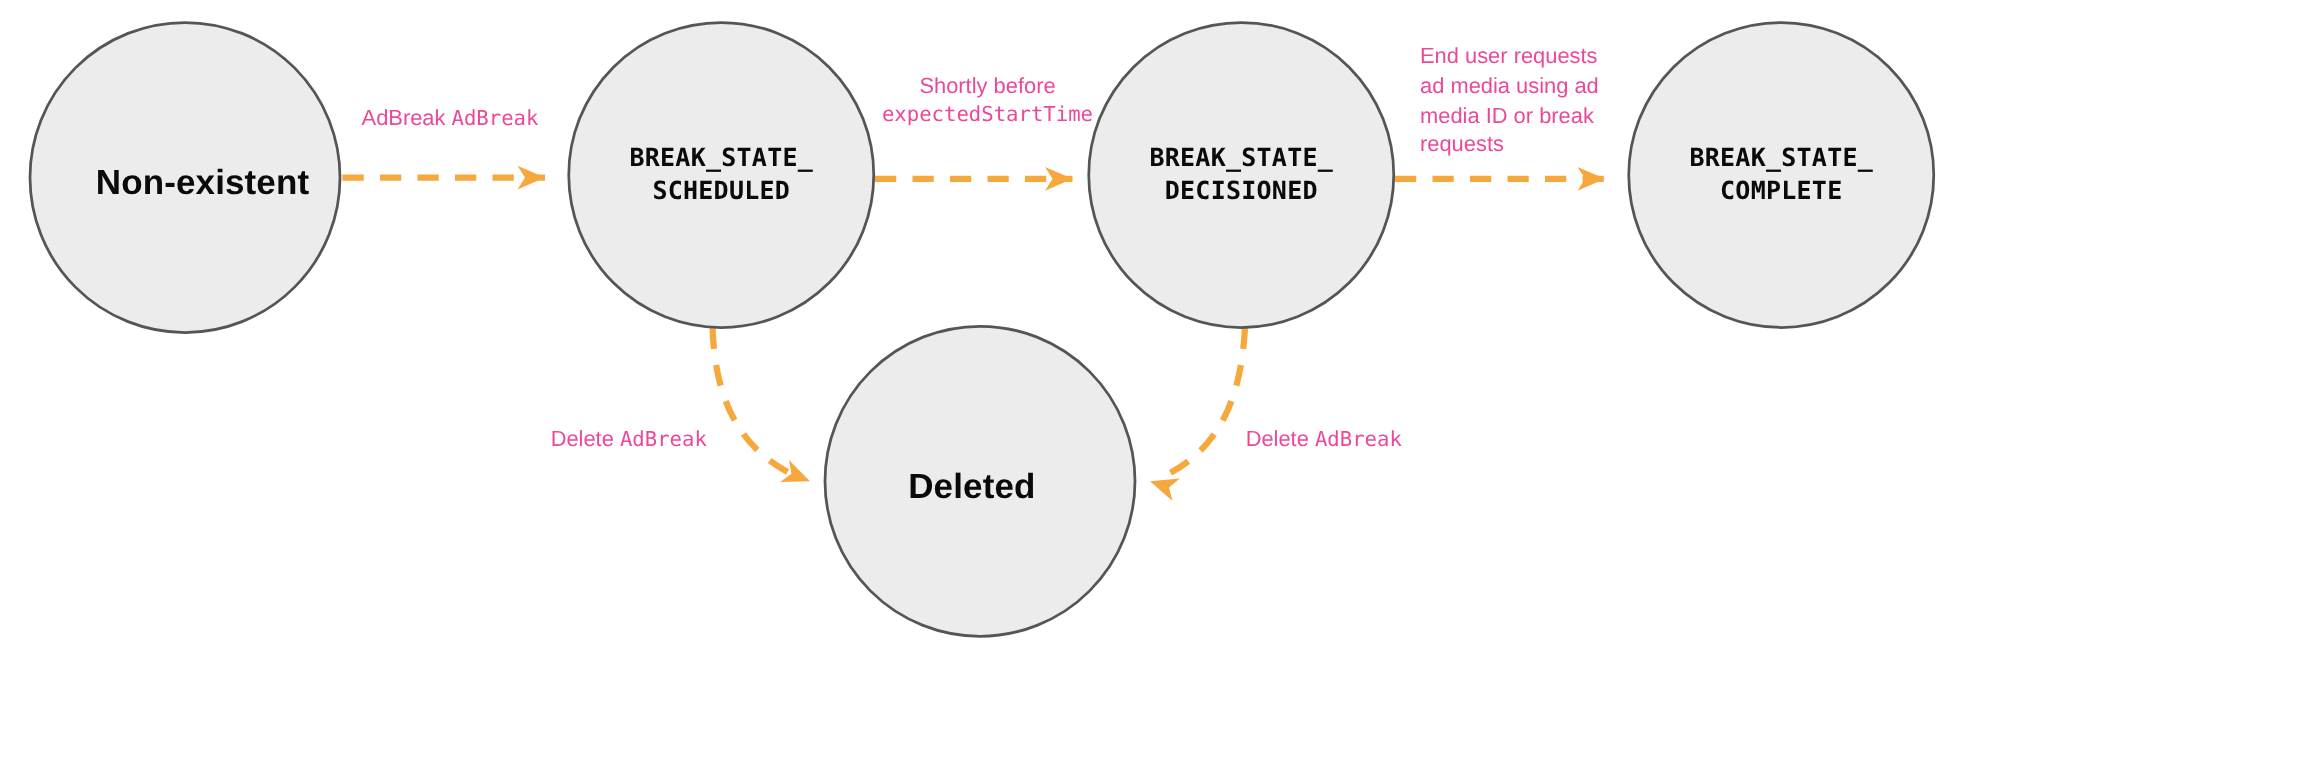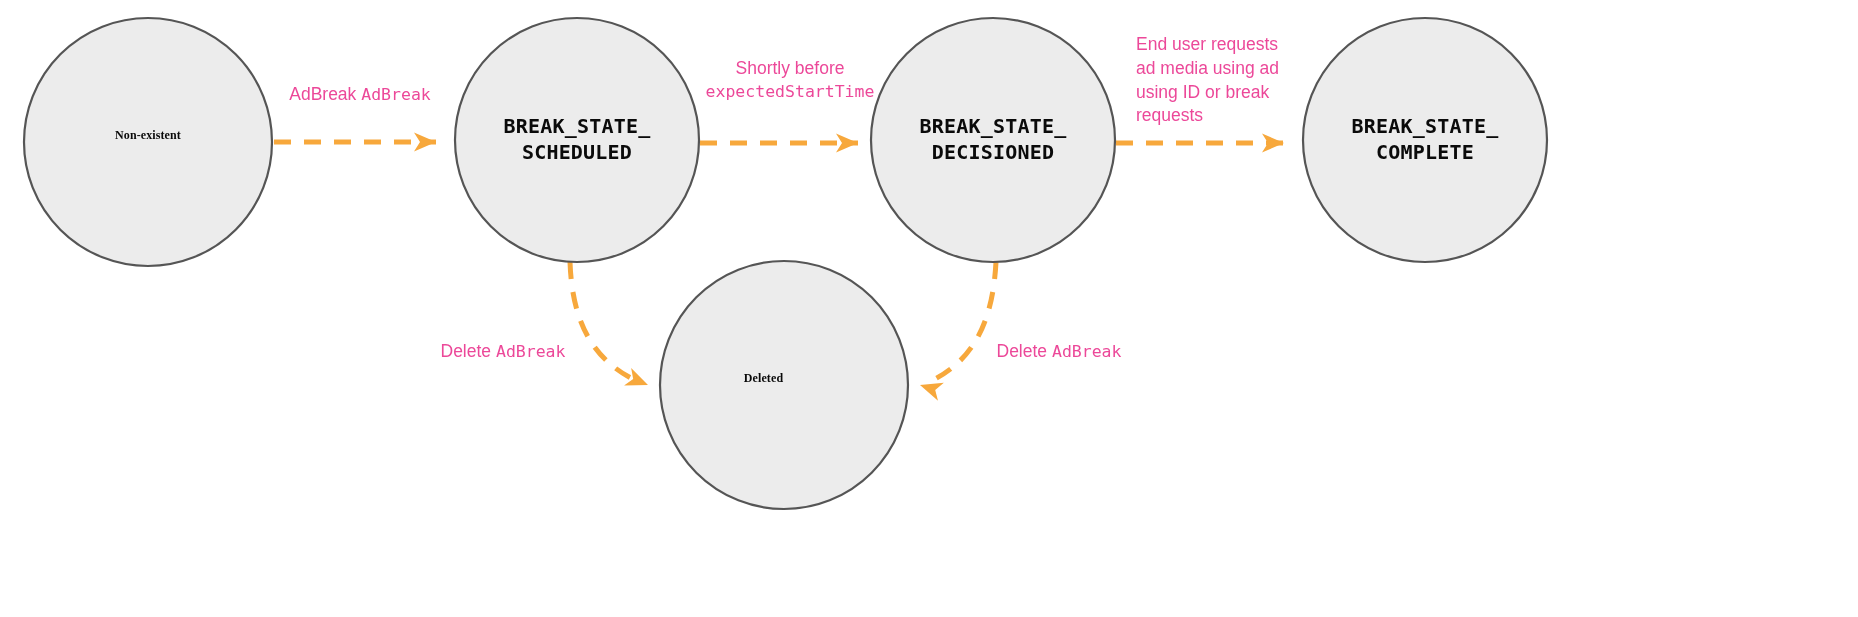--- a/index.html
+++ b/index.html
@@ -18,22 +18,22 @@
 
   .node-label{
     position:absolute;
     text-align:center;
     color:#0a0a0a;
     line-height:1.30;
     white-space:pre-line;
     pointer-events:none;
   }
   .node-label.sans{
-    font-family:Liberation Serif, serif;
-    font-weight:700;font-size:12px;letter-spacing:.1px;
+    font-family:Liberation Sans, sans-serif;
+    font-weight:700;font-size:28px;letter-spacing:.1px;padding-left:14px;
   }
   .node-label.mono{
     font-family:"DejaVu Sans Mono","Liberation Mono",monospace;
     font-weight:700;font-size:20px;letter-spacing:.2px;
   }
 
   .edge-label{
     position:absolute;
     color:#ec4899;
     line-height:1.36;
@@ -84,18 +84,18 @@
 SCHEDULED</div>
       <div class="node-label mono" style="left: 863px; top: 113px; width: 260px;">BREAK_STATE_
 DECISIONED</div>
       <div class="node-label mono" style="left: 1295px; top: 113px; width: 260px;">BREAK_STATE_
 COMPLETE</div>
       <div class="node-label sans" style="left: 660px; top: 371px; width: 207px;">Deleted</div>
     </div>
   <div id="edge-labels-layer">
       <div class="edge-label center" style="left: 278px; top: 83px; width: 164px;"><div><span class="txt">AdBreak </span><span class="code">AdBreak</span></div></div>
       <div class="edge-label center" style="left: 700px; top: 57px; width: 180px;"><div><span class="txt">Shortly before</span></div><div><span class="code">expectedStartTime</span></div></div>
-      <div class="edge-label left" style="left: 1136px; top: 33px; width: 160px;"><div><span class="txt">End user requests</span></div><div><span class="txt">ad media using ad</span></div><div><span class="txt">using ID or break</span></div><div><span class="txt">requests</span></div></div>
+      <div class="edge-label left" style="left: 1136px; top: 33px; width: 160px;"><div><span class="txt">End user requests</span></div><div><span class="txt">ad media using ad</span></div><div><span class="txt">media ID or break</span></div><div><span class="txt">requests</span></div></div>
       <div class="edge-label center" style="left: 432px; top: 340px; width: 142px;"><div><span class="txt">Delete </span><span class="code">AdBreak</span></div></div>
       <div class="edge-label center" style="left: 988px; top: 340px; width: 142px;"><div><span class="txt">Delete </span><span class="code">AdBreak</span></div></div>
     </div>
 
 </div>
 
 </body></html>

